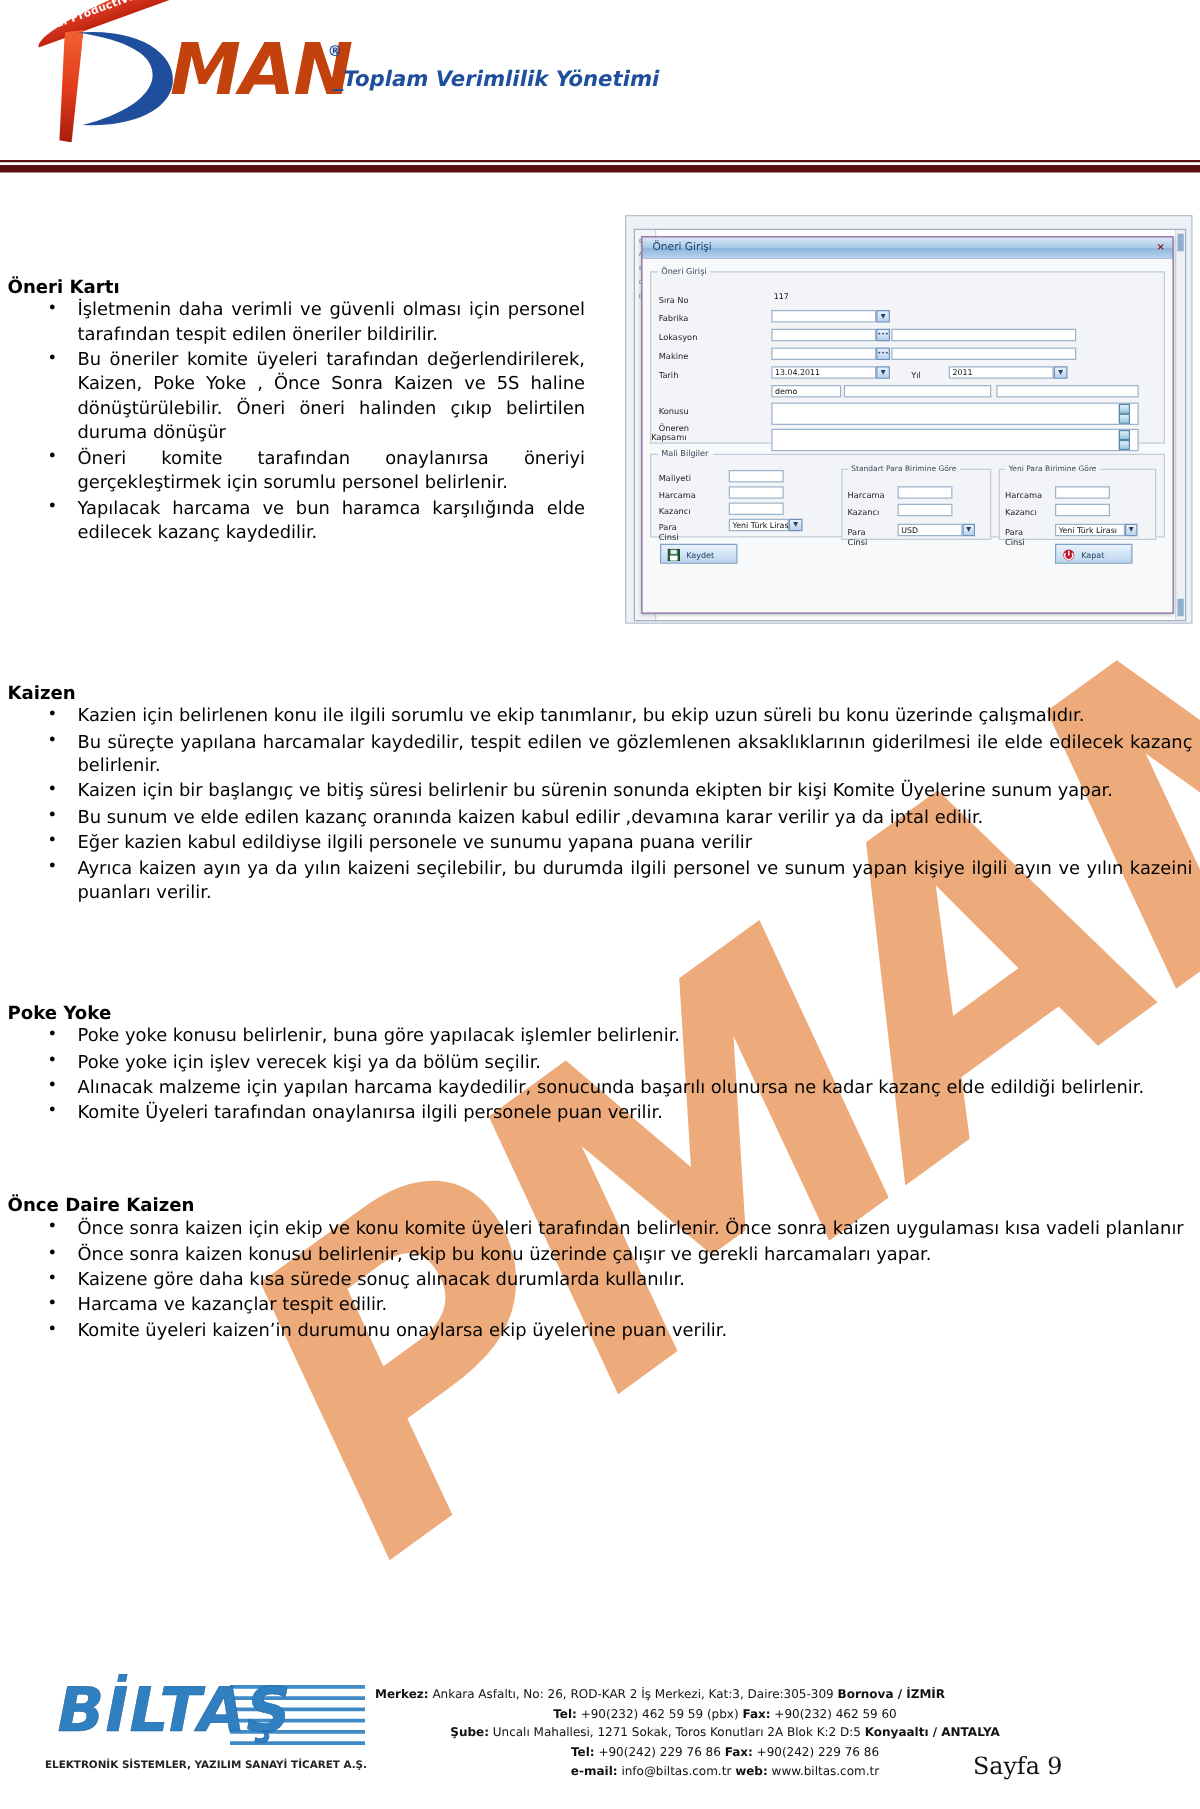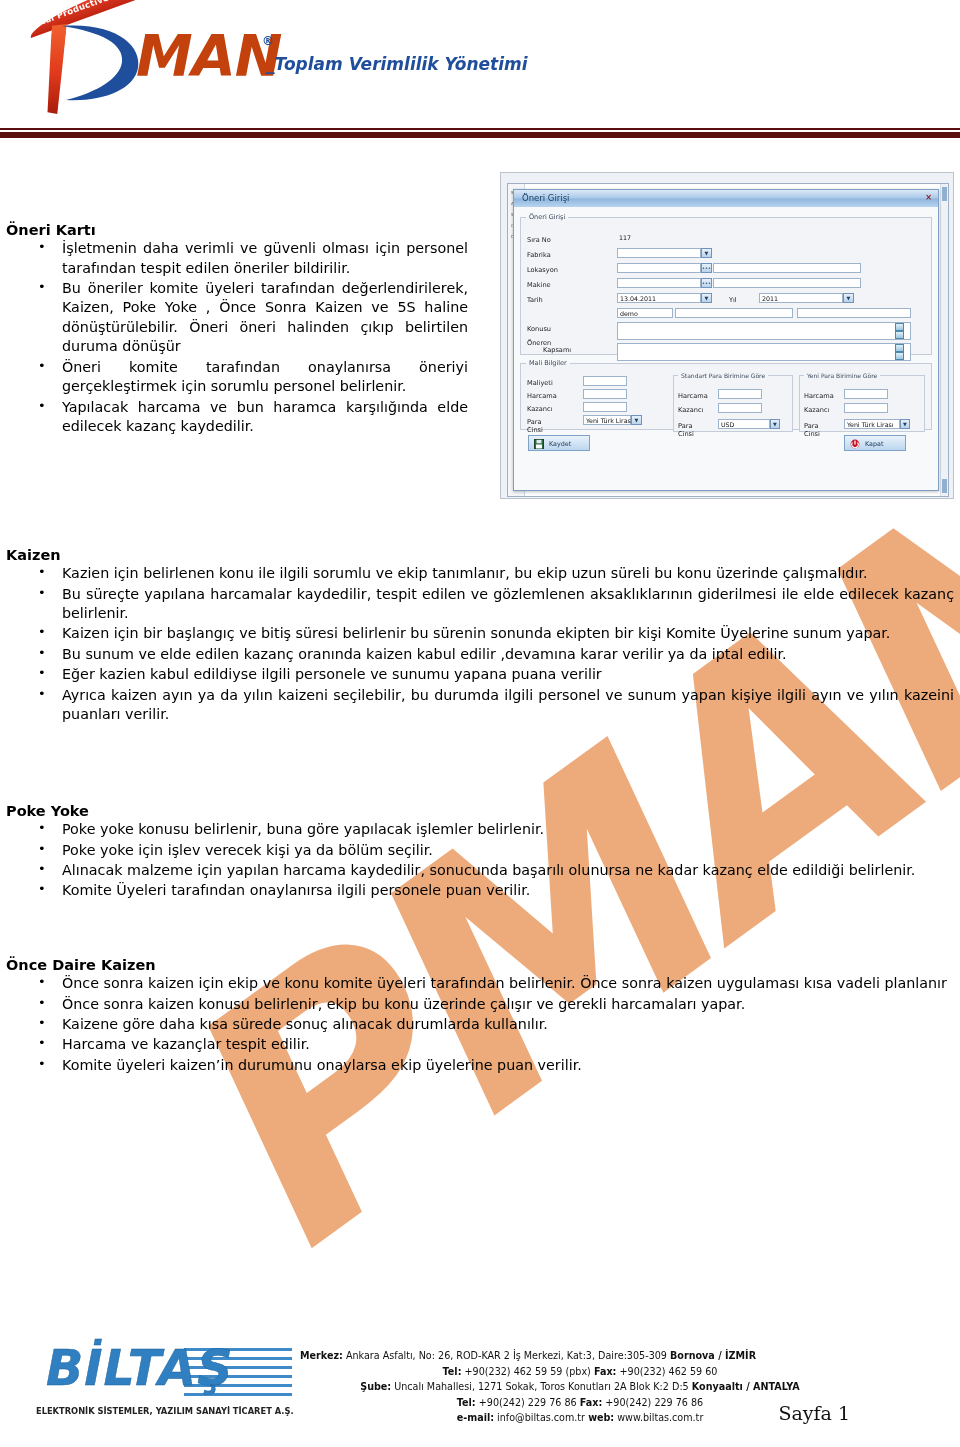--- a/index.html
+++ b/index.html
@@ -595,21 +595,21 @@
           </div>
 
           <div class="row" style="top:101px;width:100%;height:20px;">
             <div class="lbl" style="left:6px;">Konusu</div>
             <div class="area" style="left:96px;top:0;width:294px;height:18px;"></div>
             <div class="spinbox" style="left:374px;top:1px;"></div>
             <div class="spinbox" style="left:374px;top:9px;"></div>
           </div>
 
           <div class="row" style="top:122px;width:100%;height:20px;">
-            <div class="lbl" style="left:22px;text-align:center;">Kapsamı</div>
+            <div class="lbl" style="left:0;text-align:center;">Kapsamı</div>
             <div class="area" style="left:96px;top:0;width:294px;height:18px;"></div>
             <div class="spinbox" style="left:374px;top:1px;"></div>
             <div class="spinbox" style="left:374px;top:9px;"></div>
           </div>
         </fieldset>
 
         <fieldset class="grp grp-mali">
           <legend>Mali Bilgiler</legend>
 
           <div class="row" style="top:9px;">
@@ -731,16 +731,16 @@
         <span>+90(242) 229 76 86</span>
       </span>
       <span class="l c">
         <b>e-mail:</b>
         <span>info@biltas.com.tr</span>
         <b>web:</b>
         <span>www.biltas.com.tr</span>
       </span>
     </div>
 
-    <div class="pageno">Sayfa 1</div>
+    <div class="pageno">Sayfa 9</div>
   </div>
 
 </div>
 
 </body></html>

